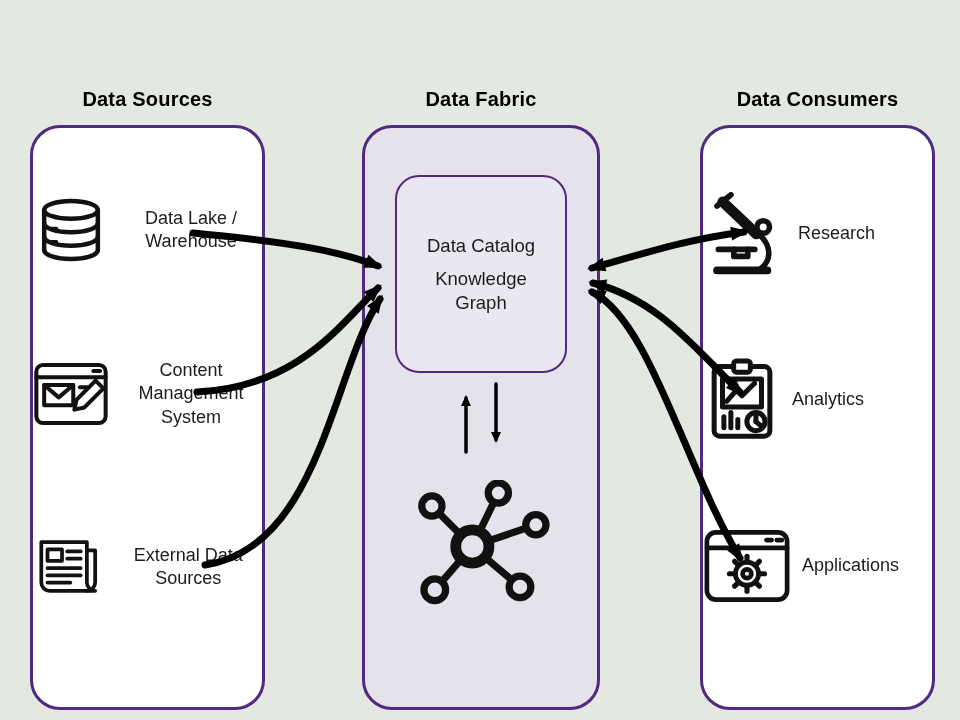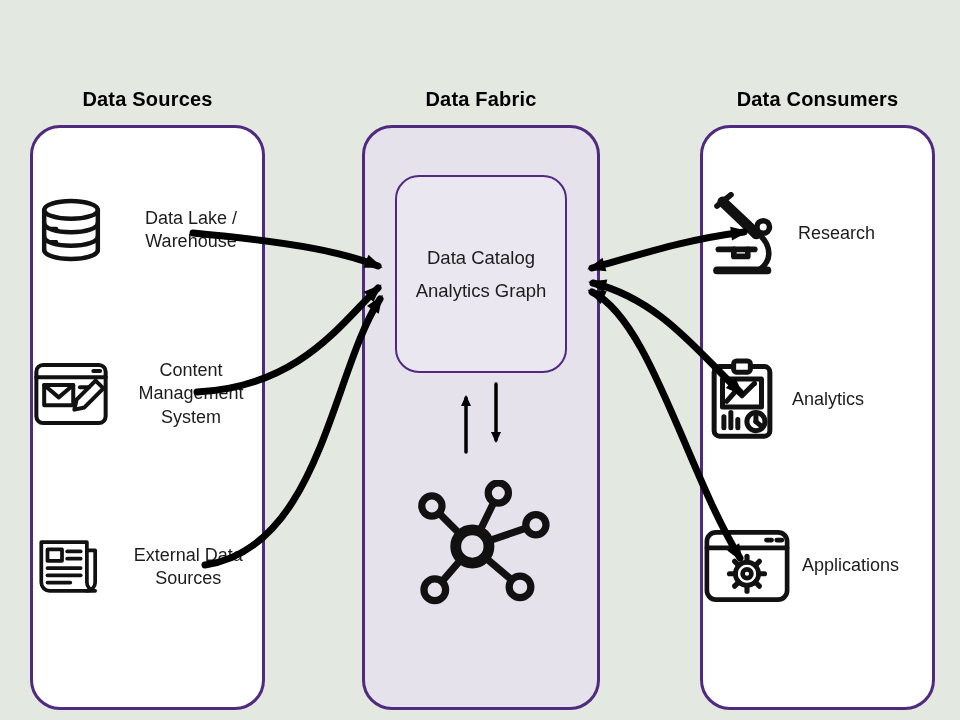--- a/index.html
+++ b/index.html
@@ -84,21 +84,21 @@
           <path d="M14,38 h32"></path>
           <path d="M14,45 h22"></path>
       </svg>
       <div class="lbl w170">External Data Sources</div>
     </div>
   </div>
 
   <div class="panel p-fabric">
     <div class="core-box">
       <div class="core-line">Data Catalog</div>
-      <div class="core-line">Analytics Graph</div>
+      <div class="core-line">Knowledge Graph</div>
     </div>
     <div class="ontology">
       <svg class="icon" width="148" height="130" viewBox="0 0 100 90" fill="none" stroke="#111" stroke-linecap="round">
         <g stroke-width="5">
           <path d="M44,46 L16,18"></path>
           <path d="M44,46 L62,9"></path>
           <path d="M44,46 L88,31"></path>
           <path d="M44,46 L77,74"></path>
           <path d="M44,46 L18,76"></path>
         </g>

